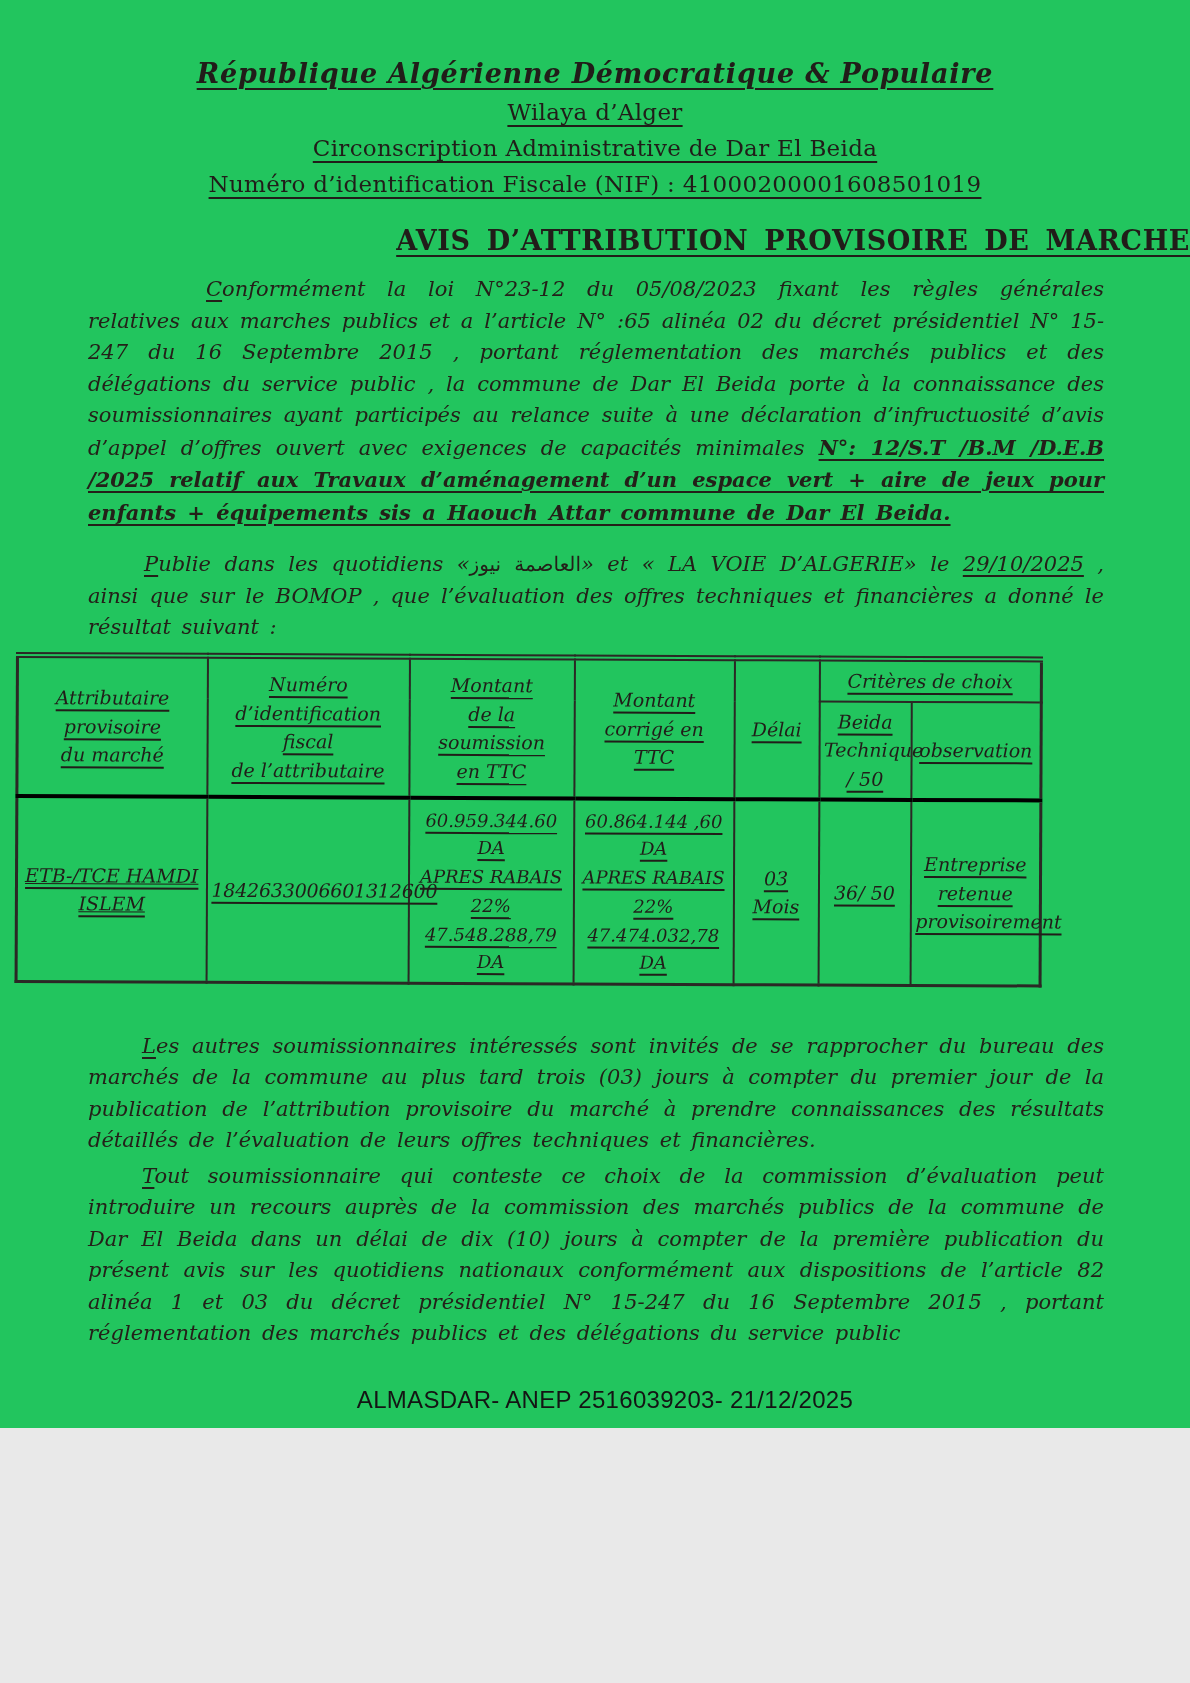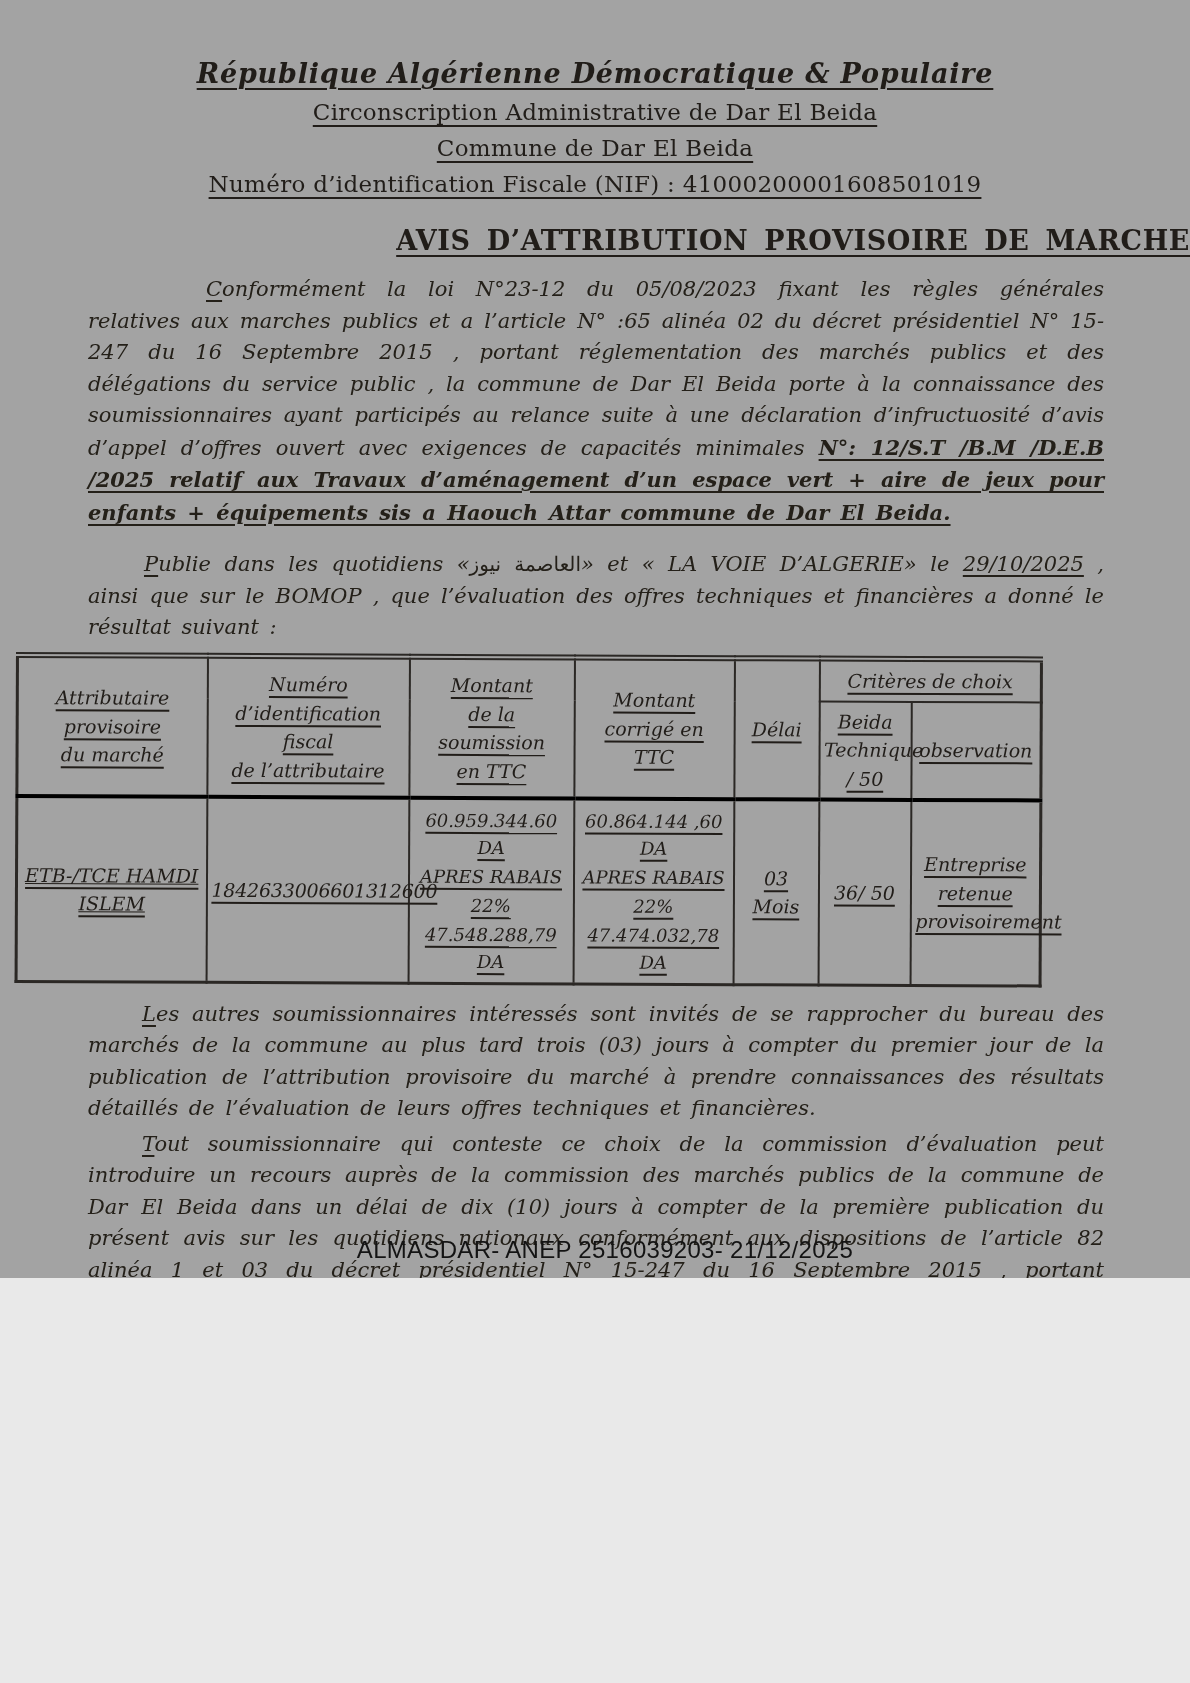--- a/index.html
+++ b/index.html
@@ -4,22 +4,22 @@
 <style>
   * { box-sizing: border-box; }
   html, body { margin: 0; padding: 0; }
   body {
     width: 1190px; height: 1683px;
     background: #e9e9e9;
     font-family: "DejaVu Serif", serif;
   }
   .page {
     position: relative;
-    width: 1190px; height: 1278px;
-    background: #a3a3a3;
+    width: 1190px; height: 1428px;
+    background: #22c55e;
     color: #211d19;
     overflow: hidden;
   }
 
   
   .doc-header { padding-top: 58px; text-align: center; }
   .republic-line {
     font-style: italic;
     font-size: 27px;
     font-weight: 600;
@@ -50,21 +50,21 @@
     font-style: italic;
     font-size: 21px;
     line-height: 1.5;
     text-align: justify;
     word-spacing: 4px;
     margin: 0 86px 0 88px;
     color: #242019;
   }
   .intro { margin-top: 18px; text-indent: 118px; }
   .publication { margin-top: 20px; text-indent: 56px; }
-  .after-table { margin-top: 16px; text-indent: 54px; }
+  .after-table { margin-top: 48px; text-indent: 54px; }
   .recours-par { margin-top: 4px; text-indent: 54px; }
 
   .lead-underline {
     text-decoration: underline;
     text-decoration-thickness: 2px;
     text-underline-offset: 4px;
   }
   .ref-underline {
     font-weight: bold;
     text-decoration: underline;
@@ -109,22 +109,22 @@
   .cell-montant .dline { font-size: 18px; margin: 2px 0; }
   .cell-attrib { font-size: 20px; text-decoration: underline; }
 </style>
 </head>
 <body>
 
 <div class="page">
 
   <header class="doc-header">
     <div class="republic-line u">République Algérienne Démocratique &amp; Populaire</div>
+    <div class="admin-line u">Wilaya d’Alger</div>
     <div class="admin-line u">Circonscription Administrative de Dar El Beida</div>
-    <div class="admin-line u">Commune de Dar El Beida</div>
     <div class="admin-line u">Numéro d’identification Fiscale (NIF) : 41000200001608501019</div>
   </header>
 
   <h1 class="doc-title u">AVIS D’ATTRIBUTION PROVISOIRE DE MARCHE</h1>
 
   <p class="par intro"><span class="lead-underline">C</span><span>onformément la loi N°23-12 du 05/08/2023 fixant les règles générales relatives aux marches publics et a l’article N° :65 alinéa 02 du décret présidentiel N° 15-247 du 16 Septembre 2015 , portant réglementation des marchés publics et des délégations du service public , la commune de Dar El Beida porte à la connaissance des soumissionnaires ayant participés au relance suite à une déclaration d’infructuosité d’avis d’appel d’offres ouvert avec exigences de capacités minimales </span><span class="ref-underline">N°: 12/S.T /B.M /D.E.B /2025 relatif aux Travaux d’aménagement d’un espace vert + aire de jeux pour enfants + équipements sis a Haouch Attar commune de Dar El Beida.</span></p>
 
   <p class="par publication"><span class="lead-underline">P</span><span>ublie dans les quotidiens «</span><span class="arabic" dir="rtl">العاصمة نيوز</span><span>» et « LA VOIE D’ALGERIE» le </span><span class="date-underline">29/10/2025</span><span> , ainsi que sur le BOMOP , que l’évaluation des offres techniques et financières a donné le résultat suivant :</span></p>
 
   <div class="table-wrap">

